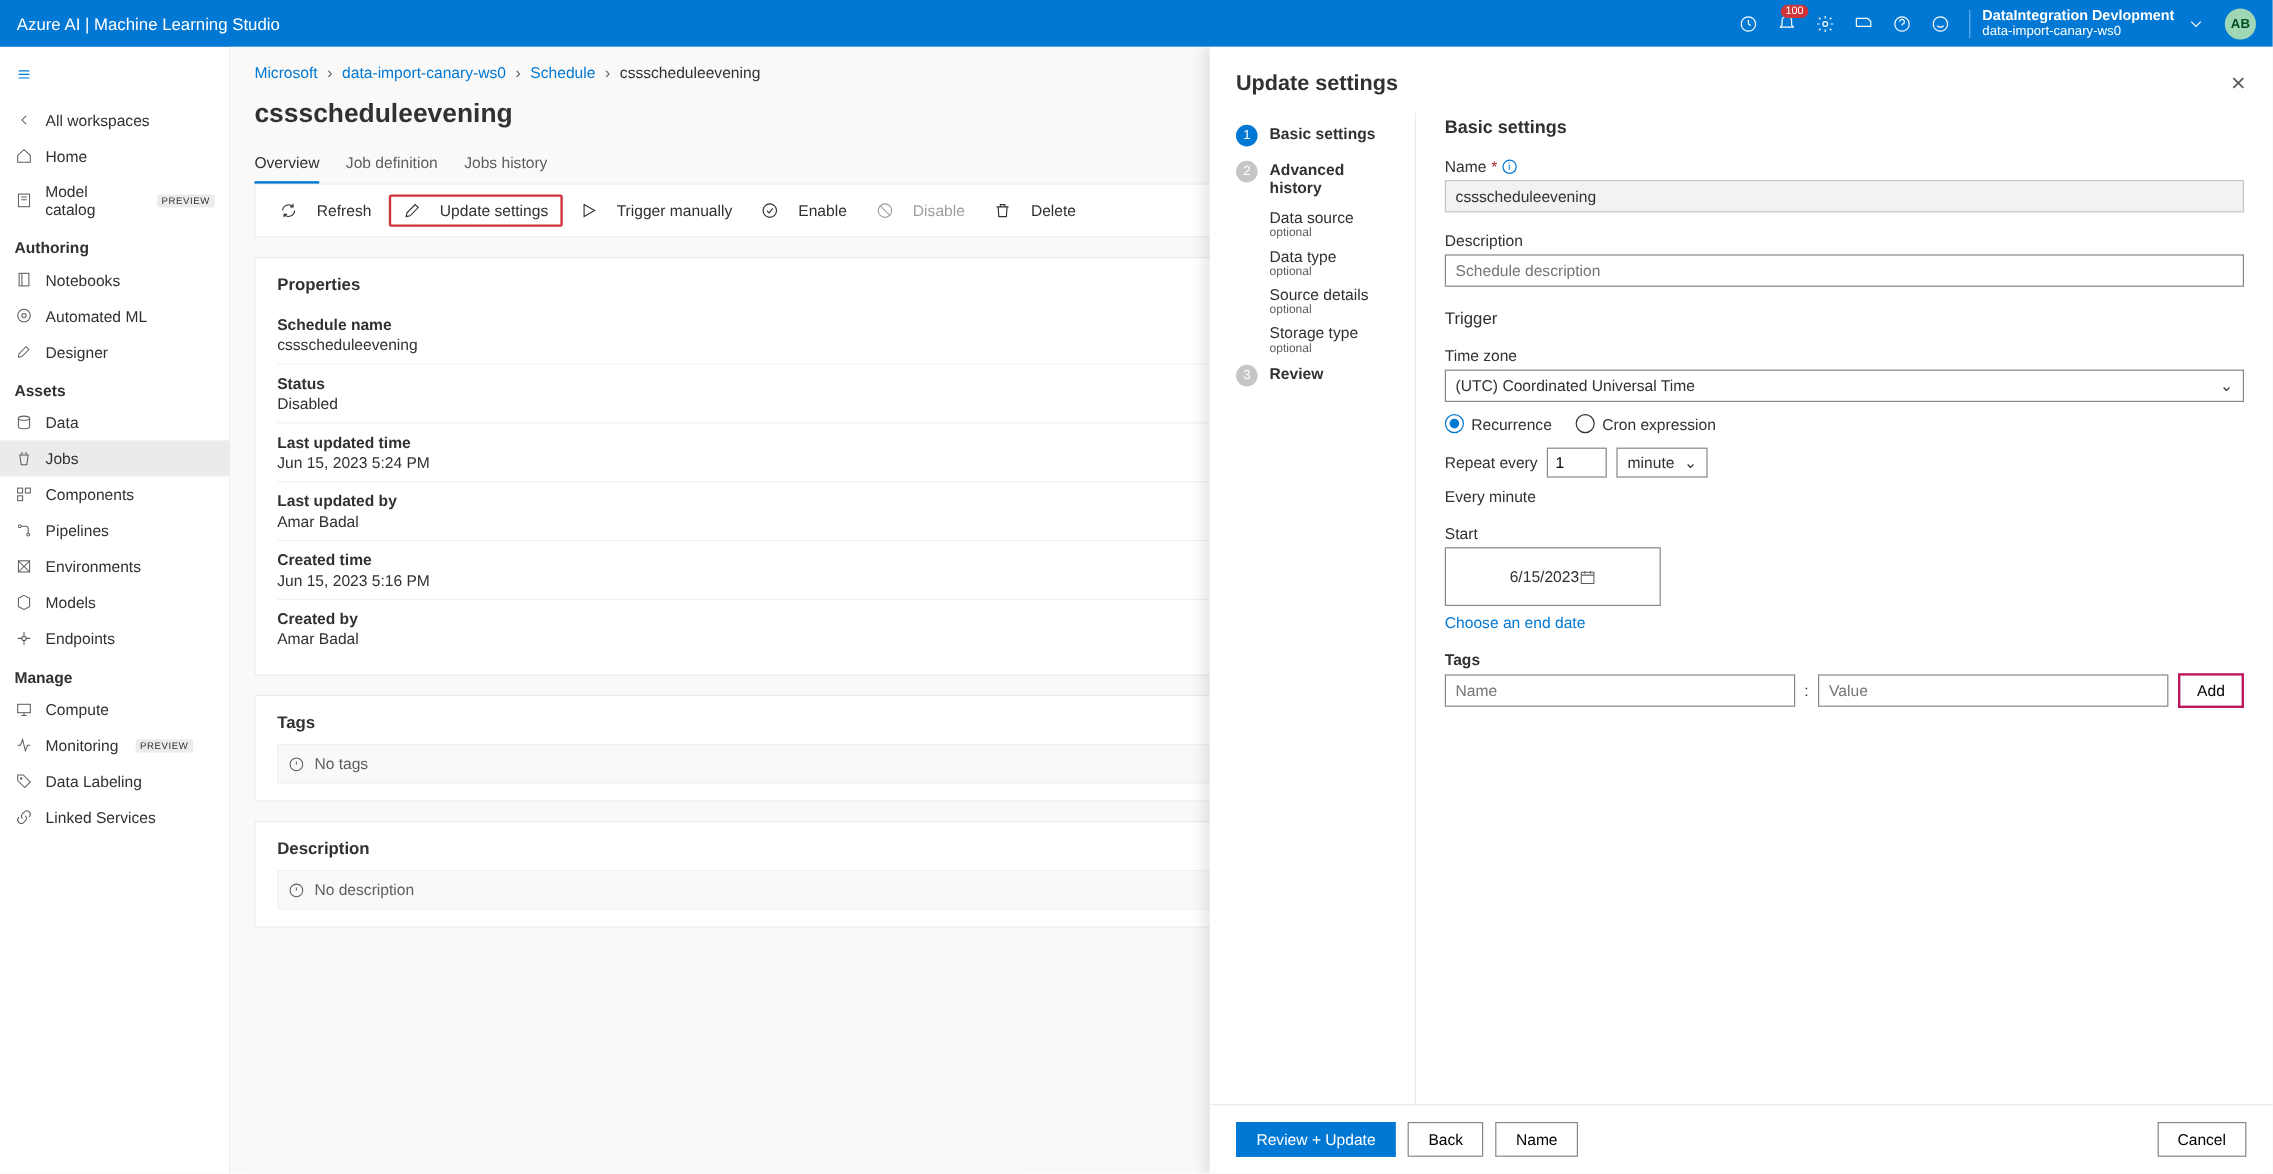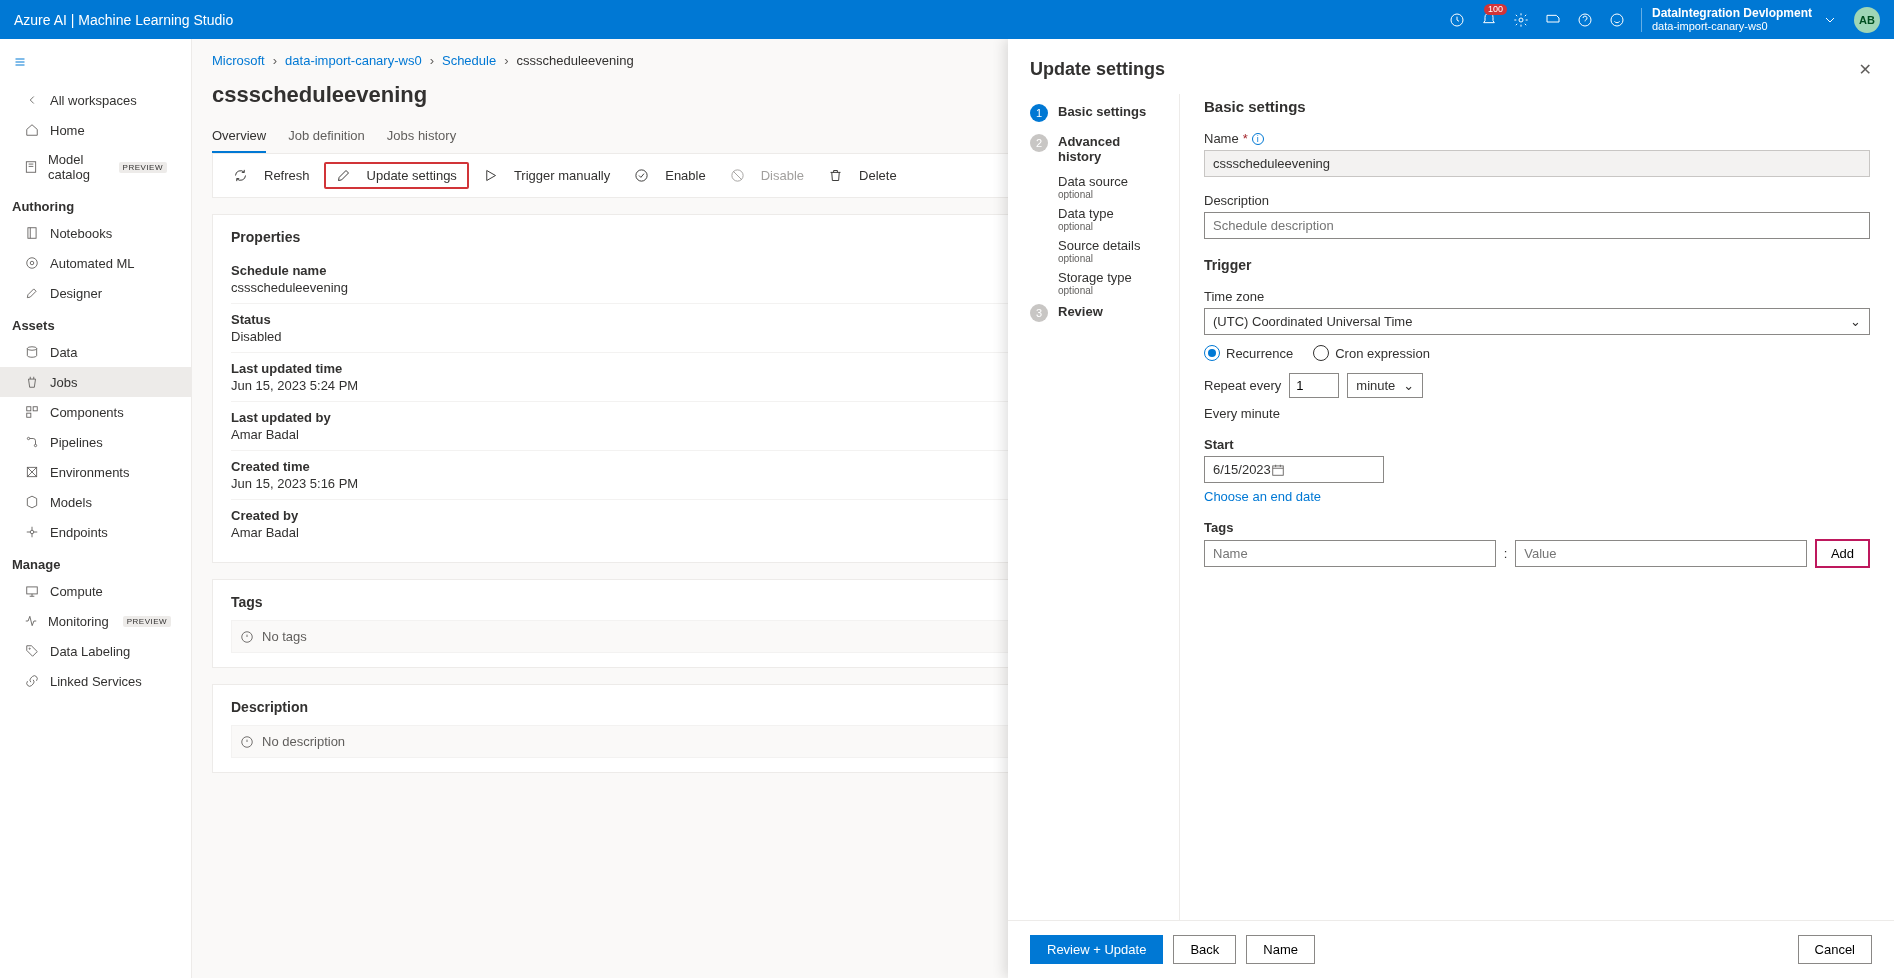--- a/index.html
+++ b/index.html
@@ -15,21 +15,21 @@
 .dir{line-height:1.2;font-size:12px}
 .dir .d1{font-weight:600}
 .dir .d2{font-size:11px}
 .avatar{width:26px;height:26px;border-radius:50%;background:#9fd6b6;color:#004e1f;display:flex;align-items:center;justify-content:center;font-size:11px;margin-left:10px;font-weight:600}
 
 .appbody{display:flex;height:calc(100% - 39px)}
 .collapse{width:20px;height:34px;display:flex;align-items:center;justify-content:center;color:#0078d4;cursor:pointer;border:none;background:none}
 
 .sidebar{width:192px;border-right:1px solid #edebe9;padding-top:0;display:flex;flex-direction:column;font-size:13px}
 .sidecollapse{padding:6px 10px}
-.sideitem{display:flex;align-items:center;padding:7px 24px;cursor:pointer;color:#323130;gap:10px}
+.sideitem{display:flex;align-items:center;padding:7px 12px;cursor:pointer;color:#323130;gap:10px}
 .sideitem.active{background:#edebe9;font-weight:400}
 .sideitem .sicon{width:16px;height:16px;display:flex;align-items:center;justify-content:center;color:#605e5c}
 .sideitem .sicon svg{width:14px;height:14px;stroke:currentColor;fill:none;stroke-width:1.5}
 .sidehdr{padding:10px 12px 4px;font-weight:600;font-size:13px}
 .preview{font-size:8px;background:#edebe9;padding:1px 4px;border-radius:2px;margin-left:4px;letter-spacing:.5px}
 
 .main{flex:1;background:#faf9f8;padding:0 0 0 20px;overflow:hidden;position:relative}
 .crumbs{display:flex;align-items:center;gap:8px;padding:14px 0 8px;font-size:13px}
 .crumbs a{color:#0078d4;cursor:pointer}
 .crumbs .chev{color:#605e5c}
@@ -70,30 +70,30 @@
 .form h3{font-size:15px;font-weight:600;margin-bottom:4px}
 .fdesc{font-size:12px;color:#605e5c}
 .fdesc a,.link{color:#0078d4;cursor:pointer}
 .flbl{font-size:13px;font-weight:400;margin-top:16px;display:flex;align-items:center;gap:4px}
 .req{color:#a4262c}
 .info{width:12px;height:12px;border:1px solid #0078d4;border-radius:50%;display:inline-flex;align-items:center;justify-content:center;font-size:9px;color:#0078d4}
 .finput{width:100%;padding:5px 8px;border:1px solid #8a8886;font-size:13px;margin-top:4px;font-family:inherit}
 .finput.ro{background:#f3f2f1;border-color:#c8c6c4;color:#323130}
 .fselect{width:100%;padding:5px 8px;border:1px solid #8a8886;font-size:13px;margin-top:4px;background:#fff;display:flex;justify-content:space-between;align-items:center;cursor:pointer}
 .fsec{margin-top:18px}
-.fsec h4{font-size:14px;font-weight:700}
+.fsec h4{font-size:14px;font-weight:400}
 .radios{display:flex;gap:20px;margin-top:10px;align-items:center}
 .radio{display:flex;align-items:flex-end;gap:6px;cursor:pointer}
 .rdot{width:16px;height:16px;border:1px solid #323130;border-radius:50%;display:flex;align-items:center;justify-content:center}
 .rdot.on{border-color:#0078d4}
 .rdot.on::after{content:"";width:8px;height:8px;background:#0078d4;border-radius:50%}
 .inline{display:flex;align-items:center;gap:8px;margin-top:12px}
 .small{width:50px;padding:4px 6px;border:1px solid #8a8886;font-size:13px}
 .smallsel{padding:4px 8px;border:1px solid #8a8886;font-size:13px;display:flex;align-items:center;gap:8px;cursor:pointer}
-.datebox{width:180px;padding:5px 8px;border:1px solid #8a8886;display:flex;justify-content:flex-start;align-items:center;margin-top:4px;cursor:pointer;font-size:13px}
+.datebox{width:180px;padding:16px 8px;border:1px solid #8a8886;display:flex;justify-content:center;align-items:center;margin-top:4px;cursor:pointer;font-size:13px}
 .tagsrow{display:flex;gap:8px;align-items:center;margin-top:4px}
 .tagsrow input{flex:1;padding:5px 8px;border:1px solid #8a8886;font-size:13px}
 .addbtn{padding:5px 14px;border:2px solid #be185d;background:#fff;cursor:pointer;font-size:13px}
 
 .panelft{border-top:1px solid #edebe9;padding:14px 22px;display:flex;gap:10px;align-items:center}
 .btn{padding:6px 16px;border:1px solid #8a8886;background:#fff;cursor:pointer;font-size:13px}
 .btn.primary{background:#0078d4;color:#fff;border-color:#0078d4}
 .panelft .spacer{flex:1}
 svg{display:block}
 </style>
@@ -485,21 +485,21 @@
           <div class="inline">
             <span>Repeat every</span>
             <input class="small" value="1" style="">
             <div class="smallsel">
                 <span>minute</span>
                 <span>⌄</span>
               </div>
           </div>
           <div style="margin-top:8px;font-size:13px">Every minute</div>
 
-          <div class="flbl" style="font-weight:700">Start</div>
+          <div class="flbl" style="font-weight:400">Start</div>
           <div class="datebox">
               <span>6/15/2023</span>
               <svg width="14" height="14" viewBox="0 0 24 24" fill="none" stroke="#605e5c" stroke-width="1.5">
                 <rect x="3" y="5" width="18" height="16"></rect>
                 <path d="M3 9h18M8 3v4M16 3v4"></path>
               </svg>
             </div>
           <a class="link" style="font-size:13px;display:inline-block;margin-top:6px">Choose an end date</a>
 
           <div class="flbl" style="font-weight:600">Tags</div>

